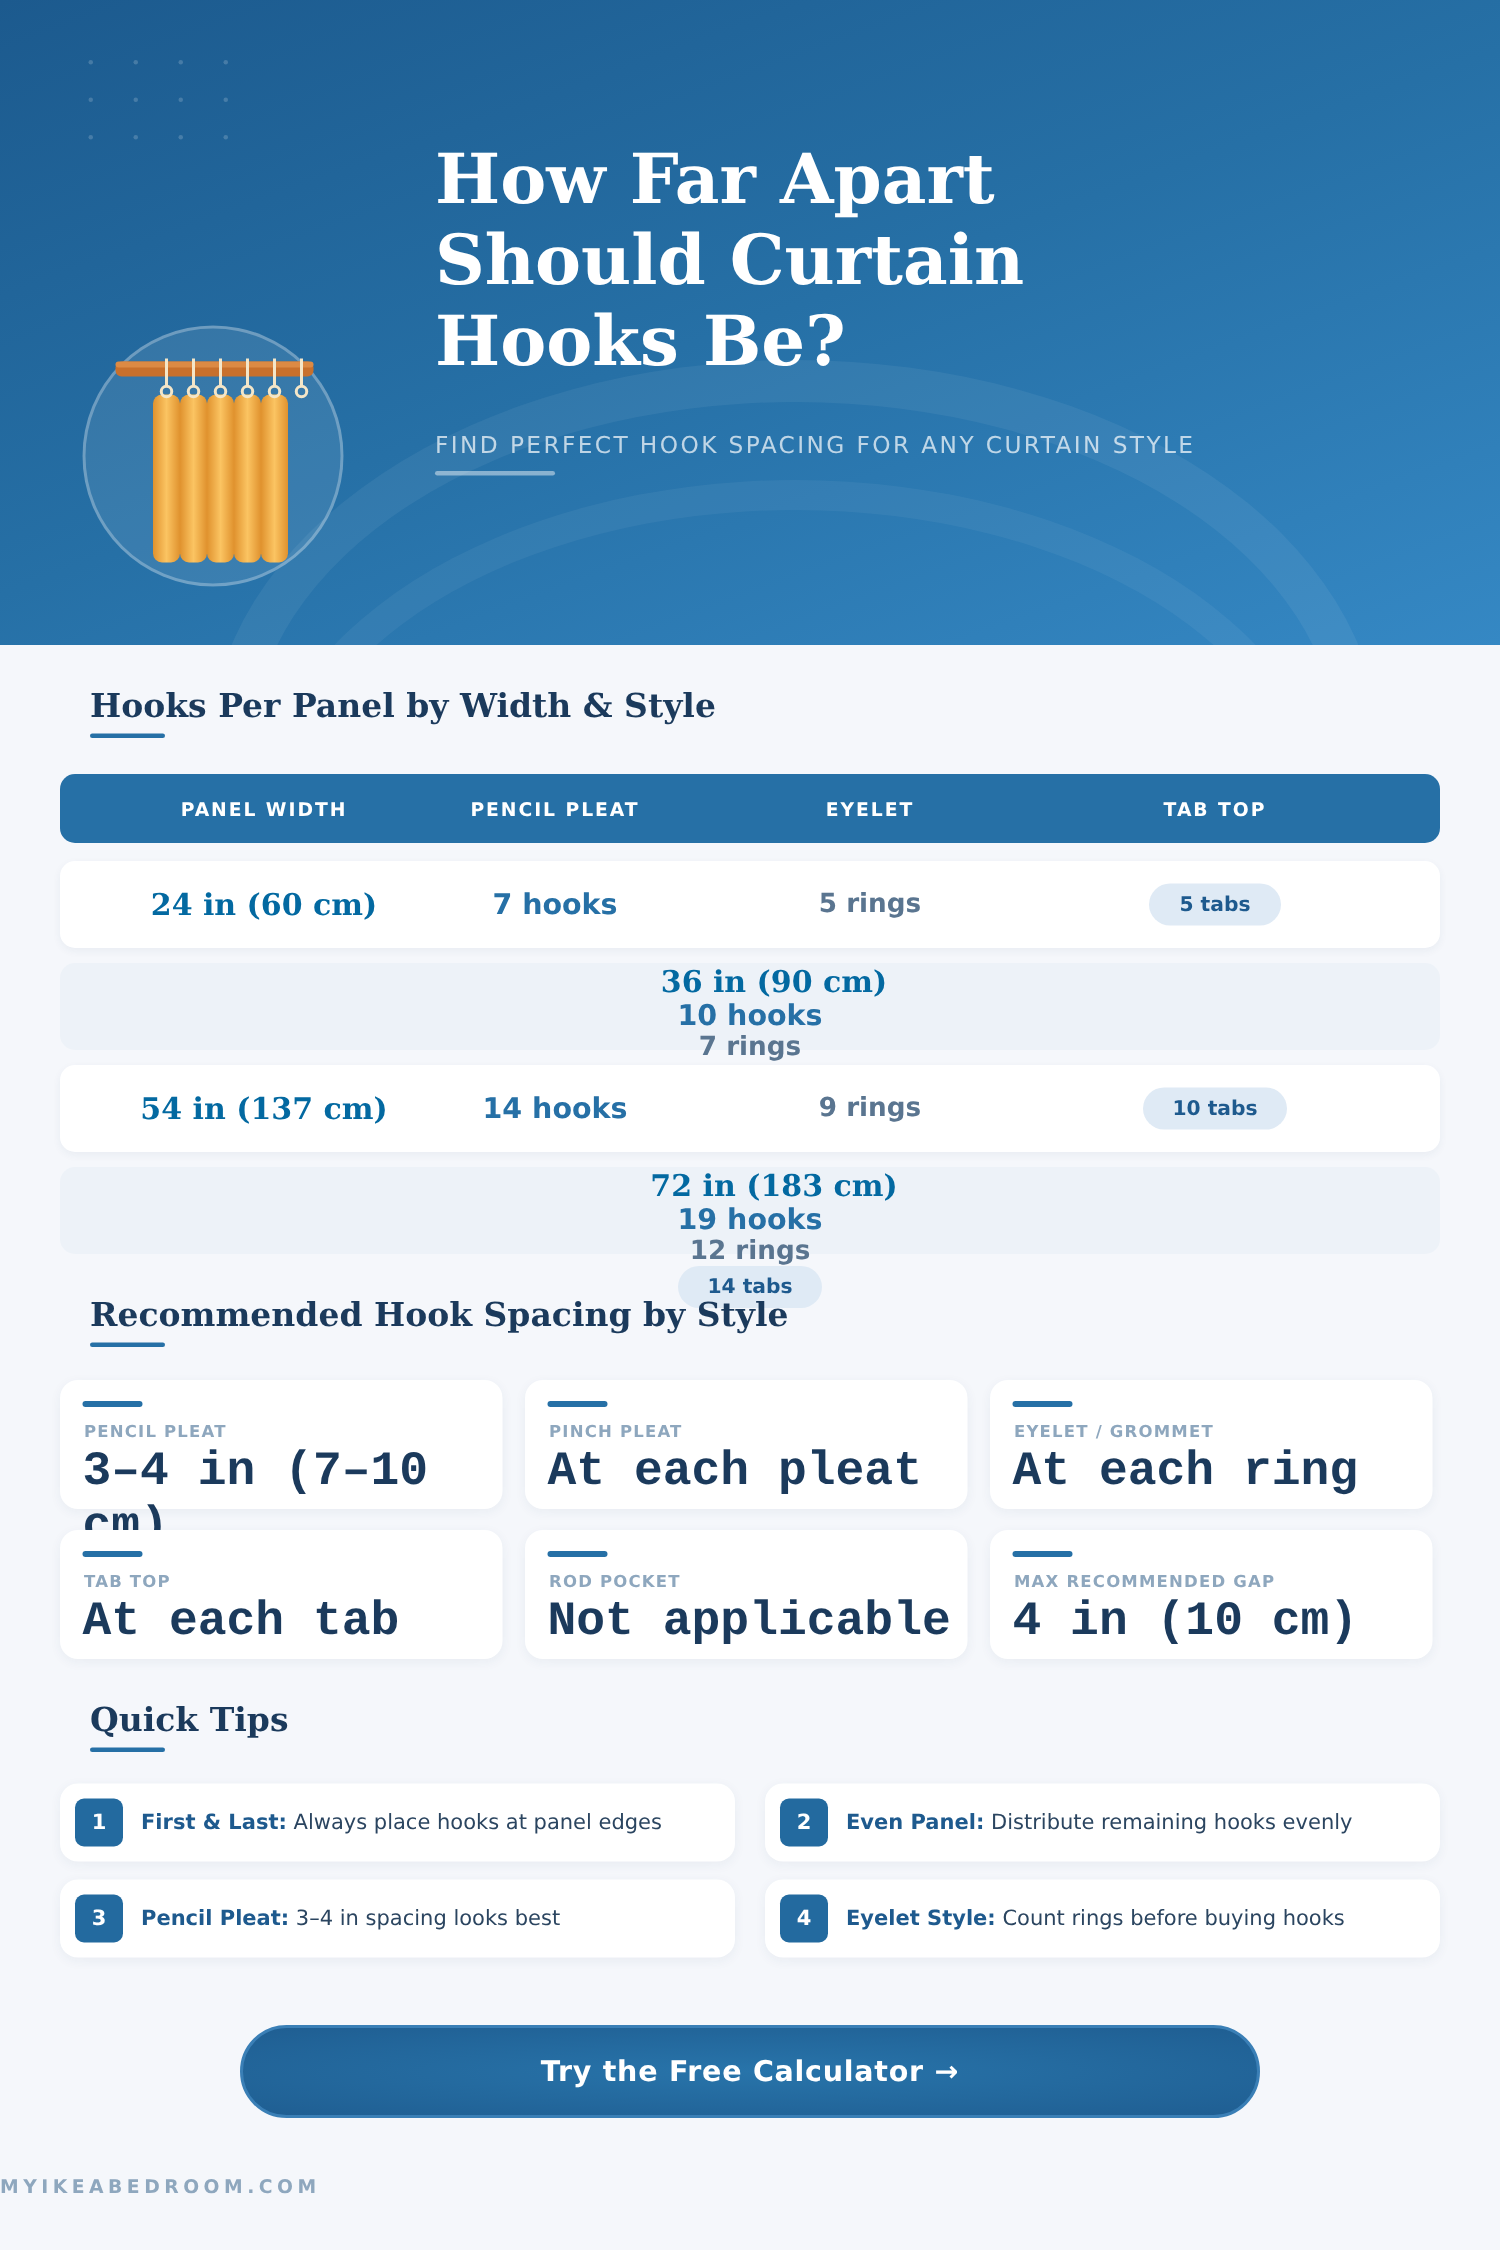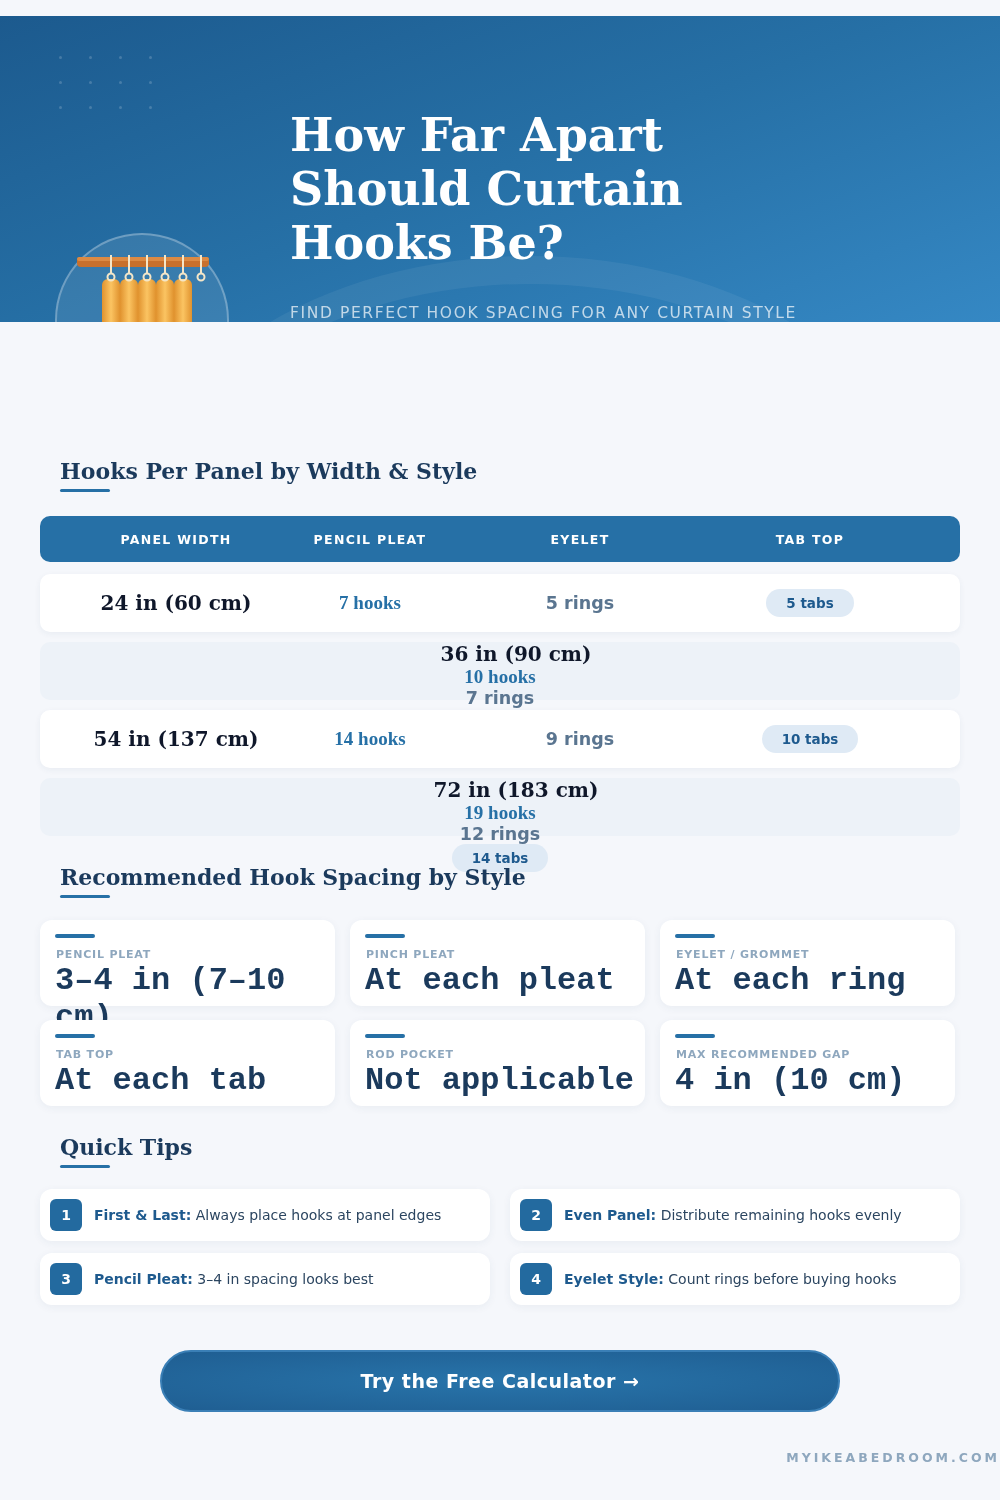--- a/index.html
+++ b/index.html
@@ -5,21 +5,21 @@
   * { box-sizing: border-box; margin: 0; padding: 0; }
   html, body { width: 1000px; height: 1500px; overflow: hidden; }
   body {
     background: #f5f7fb;
     font-family: "DejaVu Sans", sans-serif;
     color: #1b3a5c;
     position: relative;
   }
   
   .hero {
-    position: absolute; left: 0; top: 16px; width: 1000px; height: 306px;
+    position: absolute; left: 0; top: 0; width: 1000px; height: 430px;
     background: linear-gradient(160deg, #1c5a8e 0%, #2670a6 50%, #3588c4 100%);
     overflow: hidden;
     text-decoration: underline;
   }
   .hero .arc {
     position: absolute; border-radius: 50%;
     border: 28px solid rgba(255,255,255,0.06);
   }
   .hero .arc1 { left: 140px; top: 240px; width: 780px; height: 520px; }
   .hero .arc2 { left: 170px; top: 320px; width: 720px; height: 460px; border-width: 20px; border-color: rgba(255,255,255,0.05); }
@@ -76,23 +76,23 @@
   .c3 { width: 240px; text-align: center; }
   .c4 { width: 220px; text-align: center; display: flex; justify-content: center; }
   .trow {
     position: absolute; left: 40px; width: 920px; height: 58px;
     border-radius: 10px; display: flex; align-items: center;
   }
   .trow.white { background: #ffffff; box-shadow: 0 2px 6px rgba(30,60,100,0.06); }
   .trow.alt { background: #edf2f8; flex-direction: column; }
   .td-width {
     font-family: "DejaVu Serif", serif; font-weight: bold;
-    font-size: 20px; color: #0f172a;
-  }
-  .td-pencil { font-size: 19px; font-weight: bold; color: #2670a6; font-family: Liberation Serif, serif; }
+    font-size: 20px; color: #0369a1;
+  }
+  .td-pencil { font-size: 19px; font-weight: bold; color: #2670a6; }
   .td-eyelet { font-size: 17.5px; font-weight: bold; color: #5a7590; }
   .pill {
     display: inline-block; background: #dfeaf5; color: #1e5a8e;
     font-size: 13.5px; font-weight: bold; border-radius: 15px;
     padding: 6px 20px;
   }
 
   
   .card {
     position: absolute; width: 295px; height: 86px;
@@ -133,21 +133,21 @@
   .cta {
     position: absolute; left: 160px; top: 1350px; width: 680px; height: 62px;
     border-radius: 31px;
     background: radial-gradient(ellipse at center, #2874aa 0%, #1f5e92 100%);
     border: 2px solid #3a7fb6;
     display: flex; align-items: center; justify-content: center;
     color: #ffffff; font-size: 19px; font-weight: bold; letter-spacing: 0.5px;
     cursor: pointer;
   }
   .footer {
-    position: absolute; left: 0; top: 1450px; width: 1000px; text-align: right;
+    position: absolute; left: 0; top: 1450px; width: 1000px; text-align: left;
     font-size: 12.5px; font-weight: bold; color: #8ea7be; letter-spacing: 3px;
   }
 </style>
 </head>
 <body>
 
 <div class="hero">
   <div class="arc arc1"></div>
   <div class="arc arc2"></div>
   <div class="dots">

